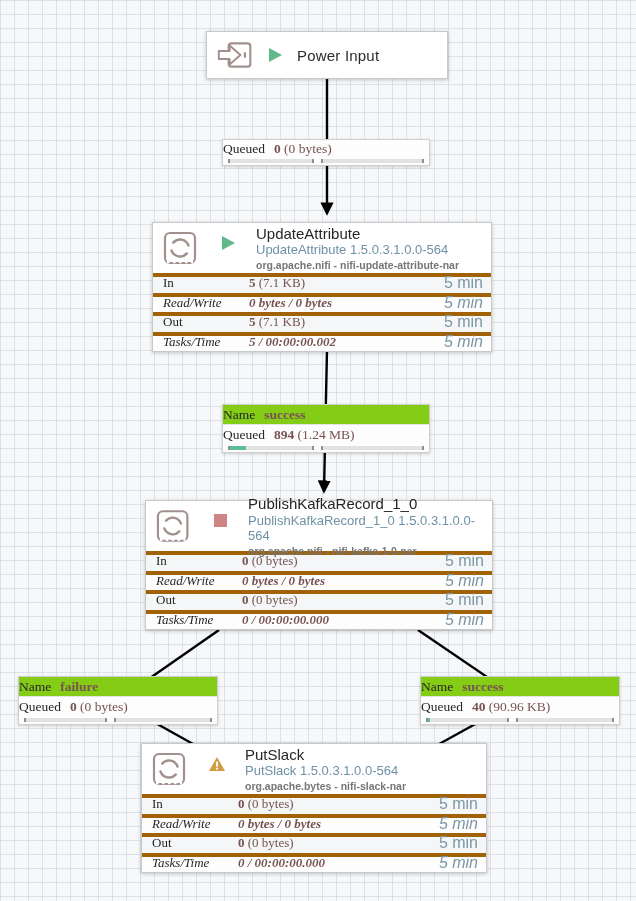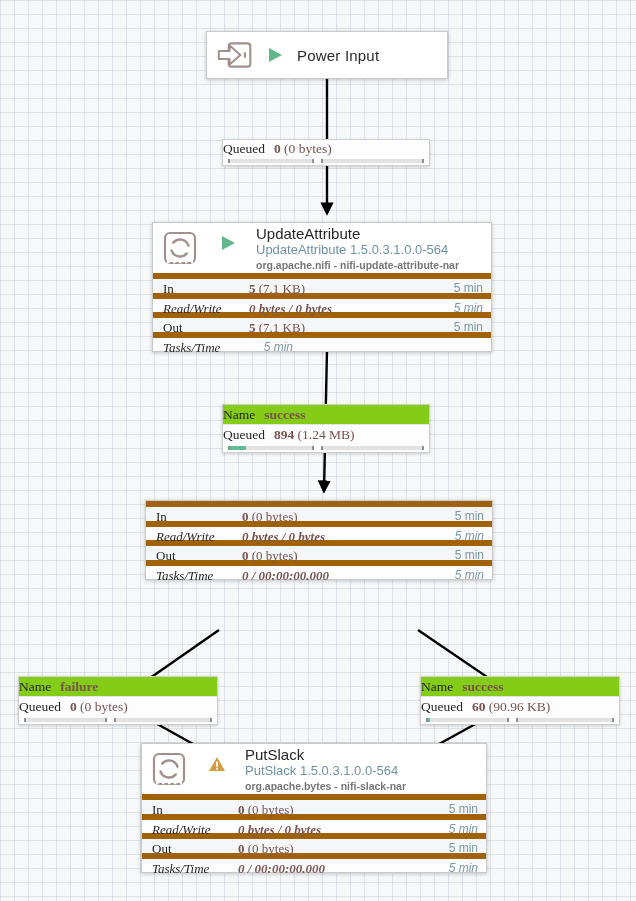--- a/index.html
+++ b/index.html
@@ -31,34 +31,34 @@
 
   
   .proc-header { height:50px; display:flex; align-items:center; padding-left:9px; position:relative;gap:8px; }
   .proc-text { margin-left:12px; line-height:1.15; }
   .proc-title  { font-size:15px; font-weight:500; color:#262626; }
   .proc-type   { font-size:13px; color:#6e91a5; margin-top:1px; }
   .proc-bundle { font-size:10.5px; color:#767676; margin-top:1px;font-weight:bold; }
   .status-wrap { width:16px; margin-left:14px; display:flex; align-items:center; justify-content:center; align-self:flex-start; margin-top:13px; }
 
   .stat-row {
-    height:19.5px; display:flex; align-items:flex-start;
-    border-top:6px solid #a16207;
+    height:19.5px; display:flex; align-items:flex-end;
+    border-top:4px solid #a16207;
     font-size:13px; line-height:19.5px;
   }
   .stat-row.odd { background:#f4f6f7; }
   .stat-row.even { background:#fdfdfd;font-style:italic; }
   .stat-key {
     width:96px; padding-left:10px; flex:none;
     font-family:"Liberation Serif", serif;
     color:#262626;
   }
   .stat-val { flex:1; font-family:"Liberation Serif", serif; color:#775351; white-space:pre; }
   .stat-val b { font-weight:bold; }
-  .stat-win { flex:none; width:52px; text-align:right; padding-right:8px; font-size:12px; color:#7d97a5; }
+  .stat-win { flex:none; width:52px; text-align:right; padding-right:8px; font-size:16px; color:#7d97a5; }
 
   
   .conn-label {
     position:absolute; z-index:3;
     background:#fdfdfd;
     border:1px solid #cfcfcf;
     box-shadow:0 1px 3px rgba(0,0,0,0.18);
     font-family:"Liberation Serif", serif;
     font-size:13.5px;
   }
@@ -153,20 +153,21 @@
       <span class="stat-val"><b>0 bytes / 0 bytes</b><span></span></span>
       <span class="stat-win">5 min</span>
     </div>
     <div class="stat-row odd">
       <span class="stat-key">Out</span>
       <span class="stat-val"><b>5</b><span> (7.1 KB)</span></span>
       <span class="stat-win">5 min</span>
     </div>
     <div class="stat-row even">
       <span class="stat-key">Tasks/Time</span>
+      <span class="stat-val"><b>5 / 00:00:00.002</b><span></span></span>
       <span class="stat-win">5 min</span>
     </div>
   </div>
 
   <div class="conn-label" style="left:222px;top:404px;width:208px;">
     <div class="conn-row name">
       <span class="k">Name</span>
       <span class="v">success</span>
     </div>
     <div class="conn-row">
@@ -175,20 +176,36 @@
     </div>
     <div class="bars">
       <div class="bar">
           <div class="fill" style="width: 20%;"></div>
         </div>
       <div class="bar" style="flex:1.2;"></div>
     </div>
   </div>
 
   <div class="node" style="left:145px;top:500px;width:348px;">
+    <div class="proc-header">
+      <svg width="36" height="36" viewBox="0 0 36 36">
+        <rect x="3" y="3" width="30" height="30" rx="5" fill="none" stroke="#a1908d" stroke-width="2.2"></rect>
+        <line x1="5" y1="32" x2="31" y2="32" stroke="#ffffff" stroke-width="2.6" stroke-dasharray="2.5 3.5"></line>
+        <path d="M26.5,15.5 A9,9 0 0 0 11.2,12.6" fill="none" stroke="#a1908d" stroke-width="2.4" stroke-linecap="round"></path>
+        <path d="M9.5,20.5 A9,9 0 0 0 24.8,23.4" fill="none" stroke="#a1908d" stroke-width="2.4" stroke-linecap="round"></path>
+      </svg>
+      <span class="status-wrap">
+          <span class="glyph-stop"></span>
+        </span>
+      <div class="proc-text">
+        <div class="proc-title">PublishKafkaRecord_1_0</div>
+        <div class="proc-type">PublishKafkaRecord_1_0 1.5.0.3.1.0.0-564</div>
+        <div class="proc-bundle">org.apache.nifi - nifi-kafka-1-0-nar</div>
+      </div>
+    </div>
     <div class="stat-row odd">
       <span class="stat-key">In</span>
       <span class="stat-val"><b>0</b><span> (0 bytes)</span></span>
       <span class="stat-win">5 min</span>
     </div>
     <div class="stat-row even">
       <span class="stat-key">Read/Write</span>
       <span class="stat-val"><b>0 bytes / 0 bytes</b><span></span></span>
       <span class="stat-win">5 min</span>
     </div>
@@ -221,21 +238,21 @@
     </div>
   </div>
 
   <div class="conn-label" style="left:420px;top:676px;width:200px;">
     <div class="conn-row name">
       <span class="k">Name</span>
       <span class="v">success</span>
     </div>
     <div class="conn-row">
       <span class="k">Queued</span>
-      <span class="v"><b>60</b><span class="rest">&nbsp;</span><span class="rest">(90.96 KB)</span></span>
+      <span class="v"><b>40</b><span class="rest">&nbsp;</span><span class="rest">(90.96 KB)</span></span>
     </div>
     <div class="bars">
       <div class="bar">
           <div class="fill" style="width: 3%;"></div>
         </div>
       <div class="bar" style="flex:1.2;"></div>
     </div>
   </div>
 
   <div class="node" style="left:141px;top:743px;width:346px;">

